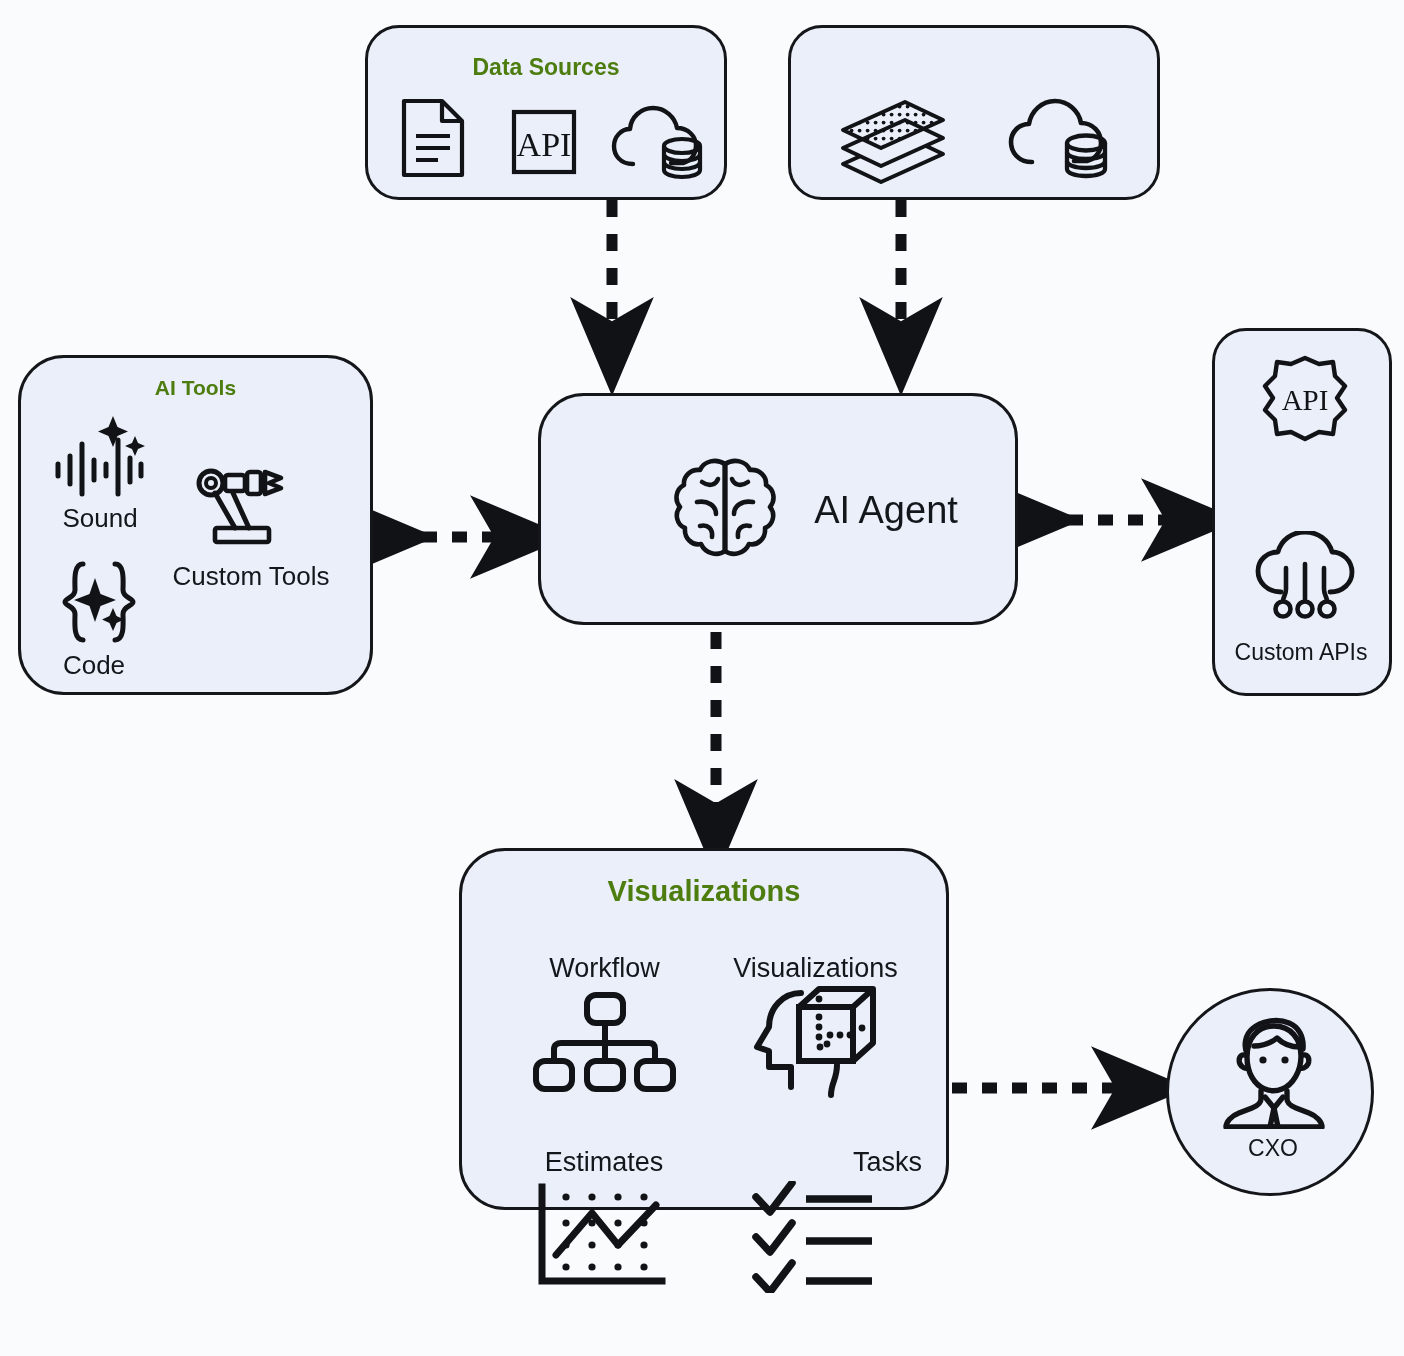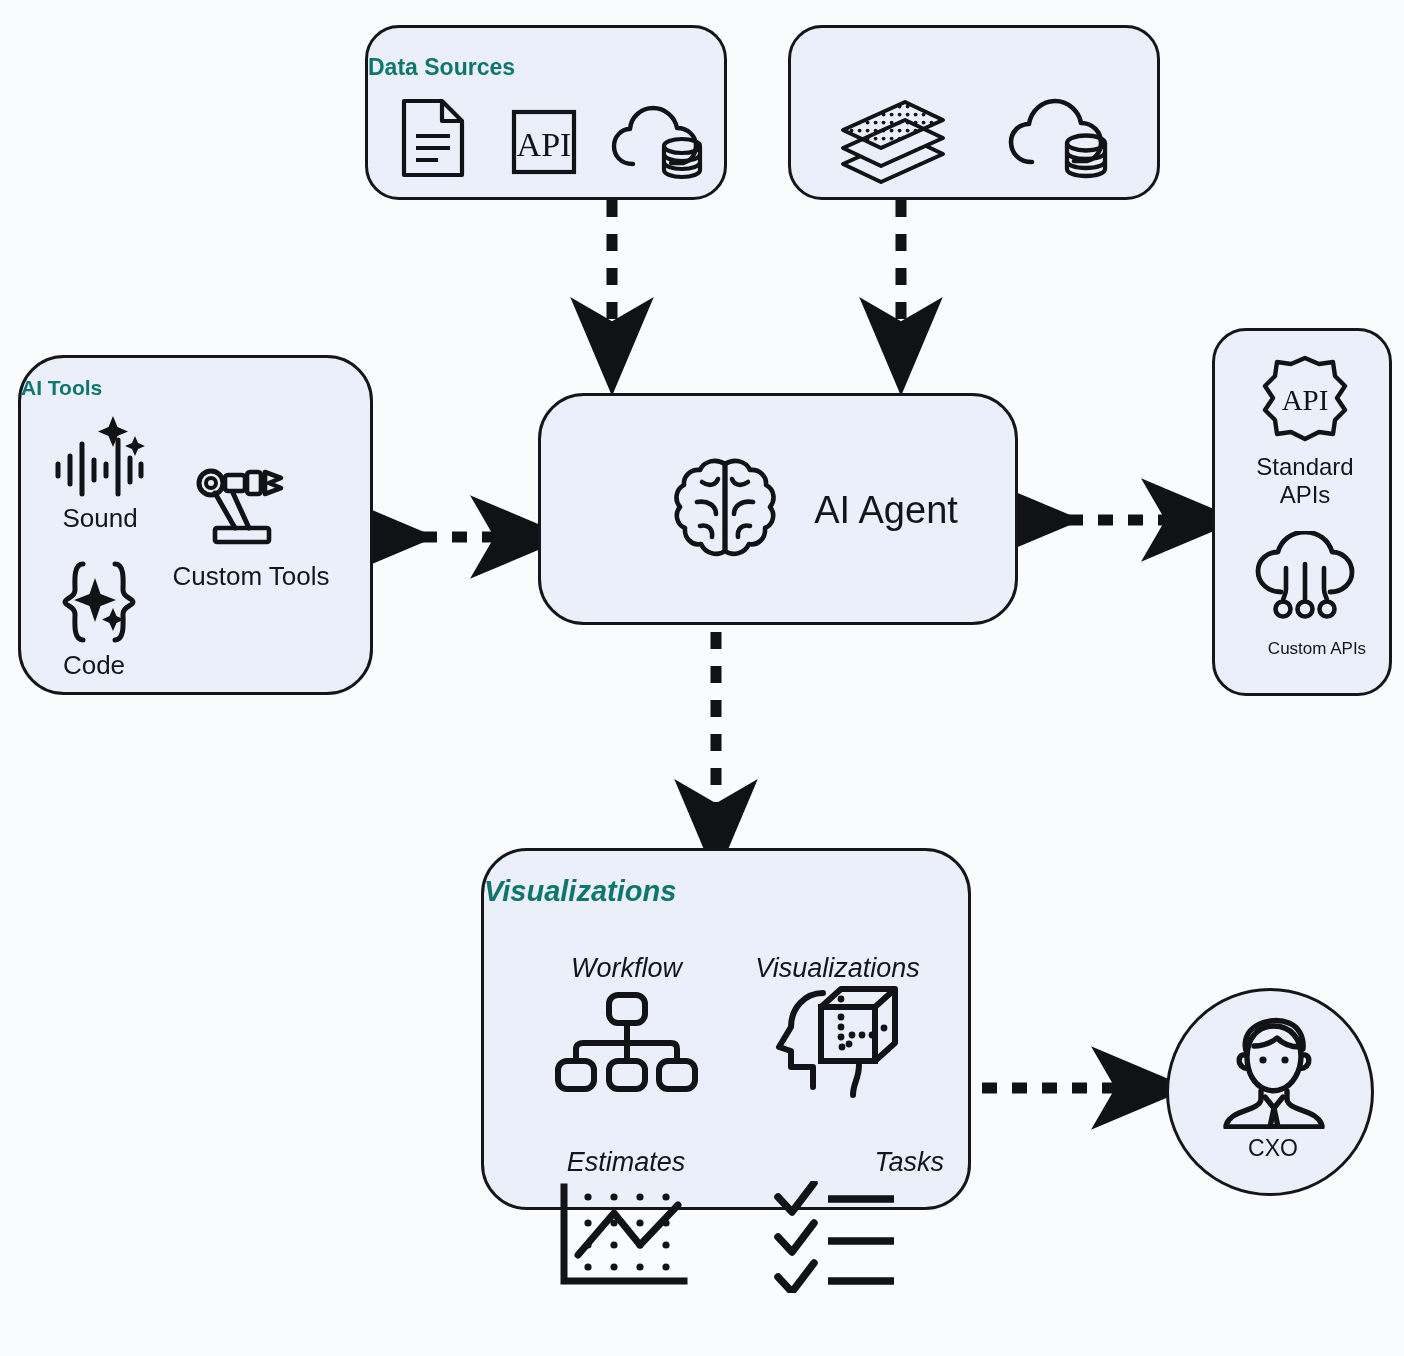--- a/index.html
+++ b/index.html
@@ -21,23 +21,23 @@
     border: 3px solid #14161a;
     box-sizing: border-box;
   }
   .node.rounded-lg { border-radius: 34px; }
   .node.rounded-xl { border-radius: 46px; }
   .node.circle { border-radius: 50%; }
 
   .title-bold {
     position: absolute;
     left: 0; right: 0;
-    text-align: left;
+    text-align: center;
     font-weight: bold;
-    color: #0f766e;
+    color: #4d7c0f;
   }
   .cap {
     position: absolute;
     text-align: center;
     color: #13161a;
     font-weight: 400;
     line-height: 1.18;
   }
   .icon { position: absolute; }
   .icon svg { display: block; }
@@ -207,41 +207,37 @@
   <div class="node rounded-lg" style="left:1212px; top:328px; width:180px; height:368px;">
 
     <div class="icon" style="left:42px; top:22px;">
       <svg width="96" height="92" viewBox="0 0 96 92">
         <path d="M48 5 L62 11 L76 9 L78 23 L88 33 L80 45 L88 57 L78 67 L76 81
                  L62 79 L48 86 L34 79 L20 81 L18 67 L8 57 L16 45 L8 33 L18 23
                  L20 9 L34 11 Z" fill="none" stroke="#111316" stroke-width="4.4" stroke-linejoin="round"></path>
         <text x="48" y="57" text-anchor="middle" font-family="Liberation Serif, serif" font-size="29" fill="#111316">API</text>
       </svg>
     </div>
-    <div class="cap" style="left:10px; top:122px; width:160px; font-size:24px;">
-      <div>Standard</div>
-      <div>APIs</div>
-    </div>
 
     <div class="icon" style="left:38px; top:200px;">
       <svg width="104" height="92" viewBox="0 0 104 92">
         <path d="M28 61 C14 61 5 51 5 40 C5 29 14 21 25 21 C28 9 39 1 52 1
                  C65 1 76 9 79 21 C90 21 99 30 99 41 C99 52 90 61 77 61" fill="none" stroke="#111316" stroke-width="4.8" stroke-linecap="round" stroke-linejoin="round"></path>
         <path d="M52 33 V68" fill="none" stroke="#111316" stroke-width="4.6" stroke-linecap="round"></path>
         <path d="M33 37 V58 C33 64 30 66 30 70" fill="none" stroke="#111316" stroke-width="4.6" stroke-linecap="round"></path>
         <path d="M71 37 V58 C71 64 74 66 74 70" fill="none" stroke="#111316" stroke-width="4.6" stroke-linecap="round"></path>
         <circle cx="30" cy="78" r="7.5" fill="none" stroke="#111316" stroke-width="4.6"></circle>
         <circle cx="52" cy="78" r="7.5" fill="none" stroke="#111316" stroke-width="4.6"></circle>
         <circle cx="74" cy="78" r="7.5" fill="none" stroke="#111316" stroke-width="4.6"></circle>
       </svg>
     </div>
-    <div class="cap" style="left:16px; top:308px; width:172px; font-size:17px;">Custom APIs</div>
-  </div>
-
-  <div class="node rounded-xl" style="left:481px; top:848px; width:490px; height:362px;font-style:italic;">
+    <div class="cap" style="left:0; top:308px; width:172px; font-size:23px;">Custom APIs</div>
+  </div>
+
+  <div class="node rounded-xl" style="left:459px; top:848px; width:490px; height:362px;">
     <div class="title-bold" style="top:24px; font-size:29px;">Visualizations</div>
 
     <div class="cap" style="left:35px; top:102px; width:215px; font-size:27px;">Workflow</div>
     <div class="icon" style="left:68px; top:140px;">
       <svg width="148" height="104" viewBox="0 0 148 104">
         <rect x="57" y="4" width="36" height="28" rx="9" fill="none" stroke="#111316" stroke-width="6"></rect>
         <rect x="6" y="70" width="36" height="28" rx="9" fill="none" stroke="#111316" stroke-width="6"></rect>
         <rect x="57" y="70" width="36" height="28" rx="9" fill="none" stroke="#111316" stroke-width="6"></rect>
         <rect x="107" y="70" width="36" height="28" rx="9" fill="none" stroke="#111316" stroke-width="6"></rect>
         <path d="M75 32 V52" stroke="#111316" stroke-width="6"></path>

